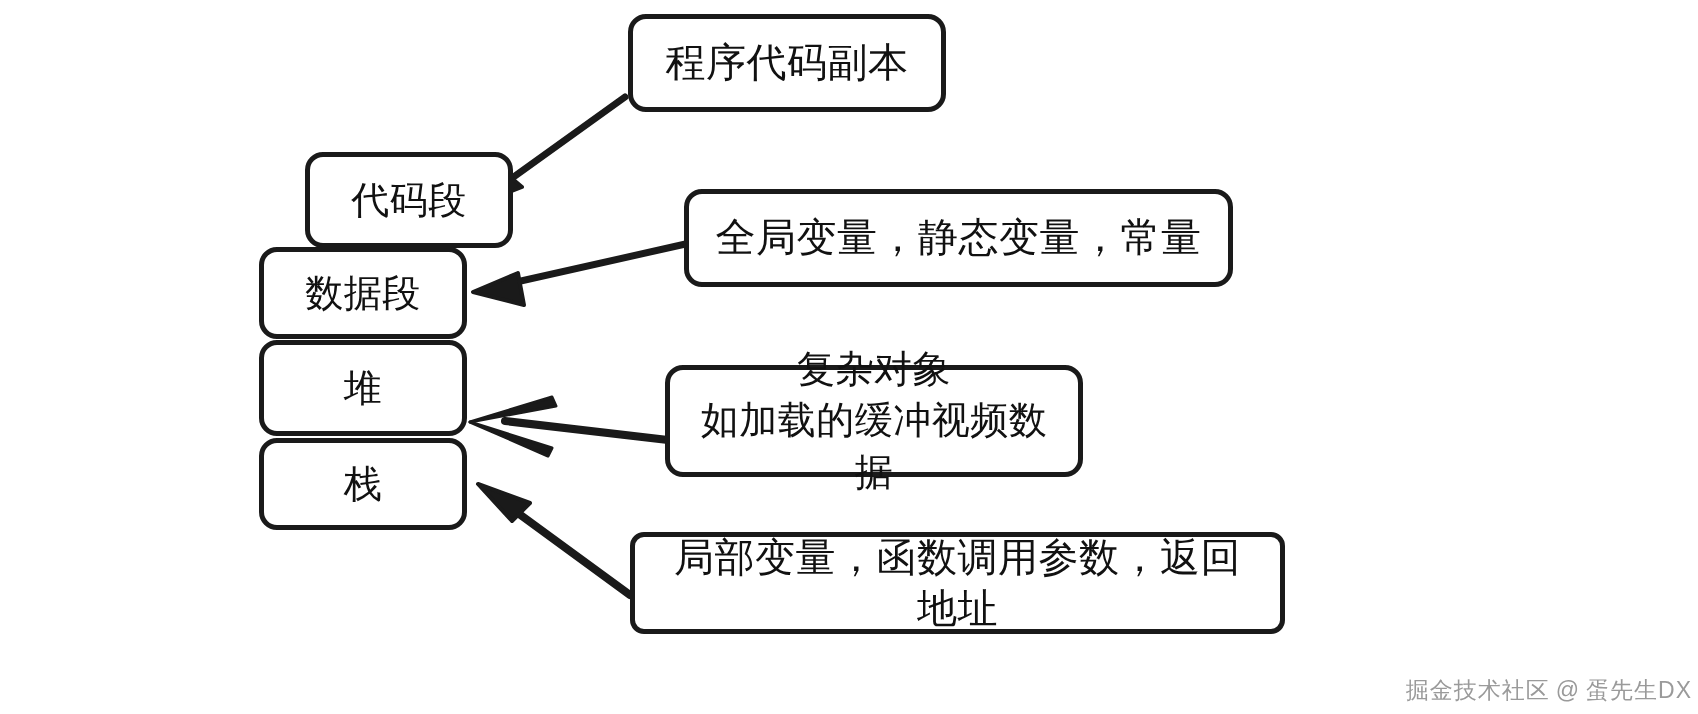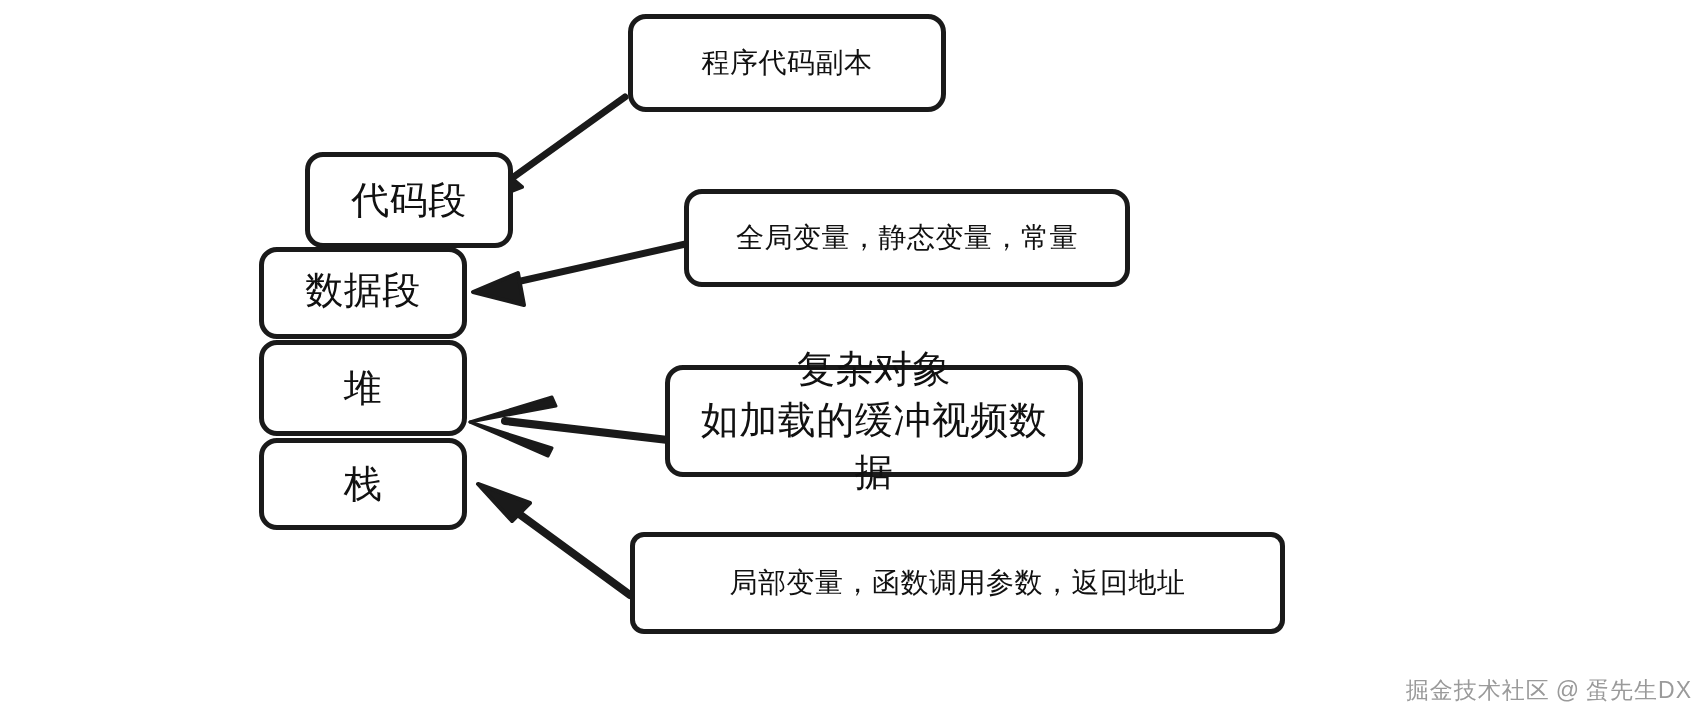--- a/index.html
+++ b/index.html
@@ -38,21 +38,21 @@
     text-align: center;
     color: #111111;
     line-height: 1.28;
     font-weight: 400;
     letter-spacing: 0.5px;
   }
   .seg-node {
     font-size: 38px;
   }
   .note-node {
-    font-size: 28px;
+    font-size: 40px;
     padding: 0 22px;
   }
   .note-node.two-line {
     font-size: 38px;
     line-height: 1.35;
   }
   .watermark {
     position: absolute;
     right: 6px;
     bottom: 8px;
@@ -93,37 +93,37 @@
         <path d="M 630 595 L 500 500" stroke-width="8" fill="none"></path>
         <path d="M 478 484 L 530 503 L 512 521 Z" stroke-width="4"></path>
       </g>
     </g>
   </svg>
 
   <div class="node seg-node" style="left:259px; top:152px; width:208px; height:96px;margin-left:46px;">
     <span>代码段</span>
   </div>
 
-  <div class="node seg-node" style="left:259px; top:247px; width:208px; height:92px;font-family:Liberation Mono, monospace;">
+  <div class="node seg-node" style="left:259px; top:247px; width:208px; height:92px;">
     <span>数据段</span>
   </div>
 
   <div class="node seg-node" style="left:259px; top:340px; width:208px; height:96px;">
     <span>堆</span>
   </div>
 
   <div class="node seg-node" style="left:259px; top:438px; width:208px; height:92px;">
     <span>栈</span>
   </div>
 
   <div class="node note-node" style="left:628px; top:14px; width:318px; height:98px;">
     <span>程序代码副本</span>
   </div>
 
-  <div class="node note-node" style="left:684px; top:189px; width:446px; height:98px;">
+  <div class="node note-node" style="left:684px; top:189px; width:549px; height:98px;">
     <span>全局变量，静态变量，常量</span>
   </div>
 
   <div class="node note-node two-line" style="left:665px; top:365px; width:418px; height:112px; flex-direction:column;">
     <span>复杂对象</span>
     <span>如加载的缓冲视频数据</span>
   </div>
 
   <div class="node note-node" style="left:630px; top:532px; width:655px; height:102px;border-radius:14px;">
     <span>局部变量，函数调用参数，返回地址</span>

